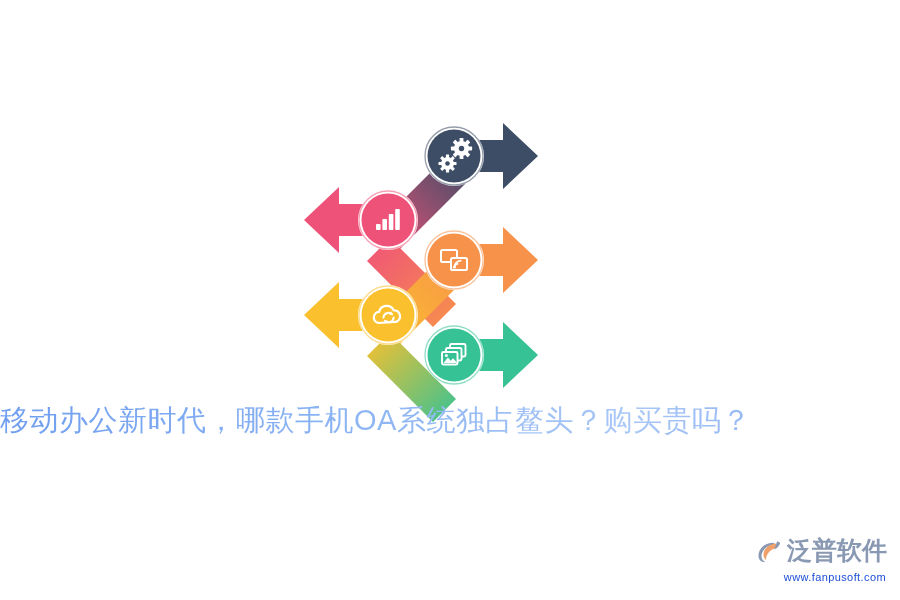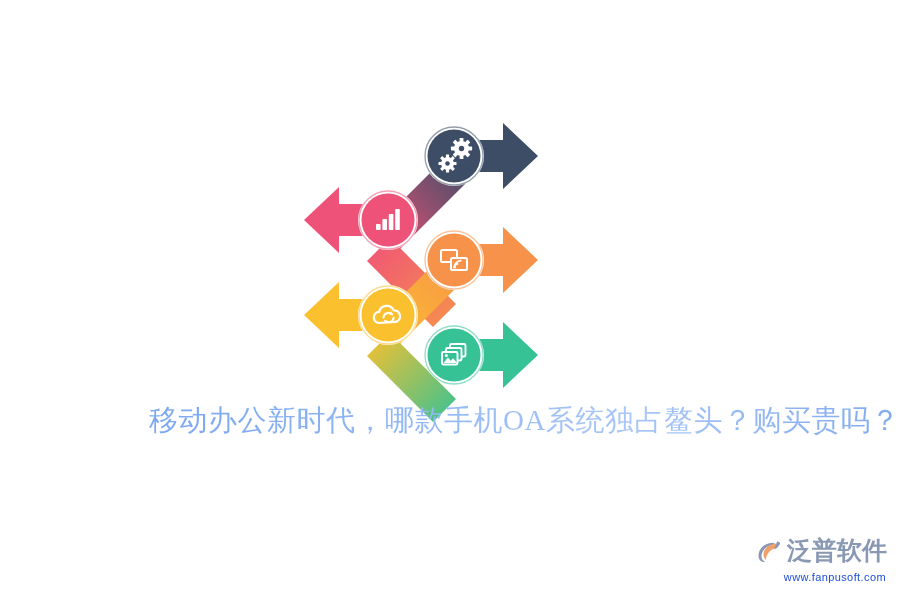--- a/index.html
+++ b/index.html
@@ -35,22 +35,22 @@
     height: 272px;
     overflow: visible;
   }
 
   
   #headline {
     position: absolute;
     left: 0;
     top: 398px;
     width: 900px;
-    text-align: right;
-    font-family: Liberation Serif, serif;
+    text-align: left;
+    font-family: Liberation Sans, sans-serif;
     font-size: 29px;
     line-height: 44px;
     letter-spacing: 0.5px;
     white-space: nowrap;
     color: #86aef0;
     background: linear-gradient(100deg, #6f9ef0 0%, #89b2f3 35%, #a9c7f7 70%, #7ea8f1 100%);
     -webkit-background-clip: text;
     background-clip: text;
     -webkit-text-fill-color: transparent;
   }

